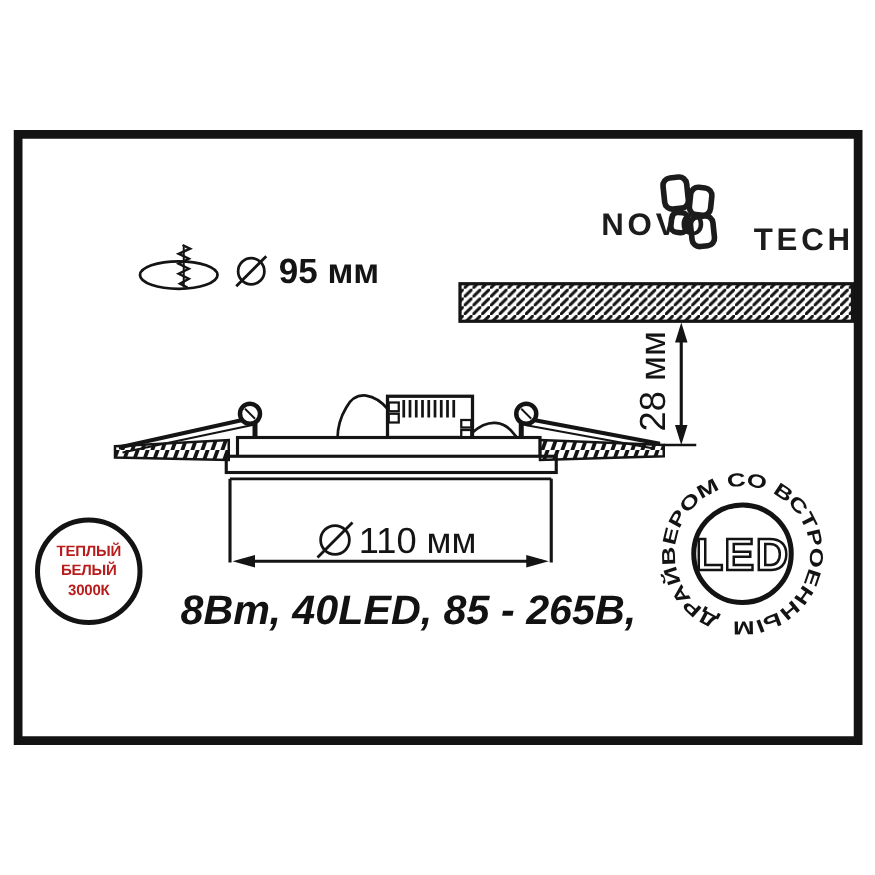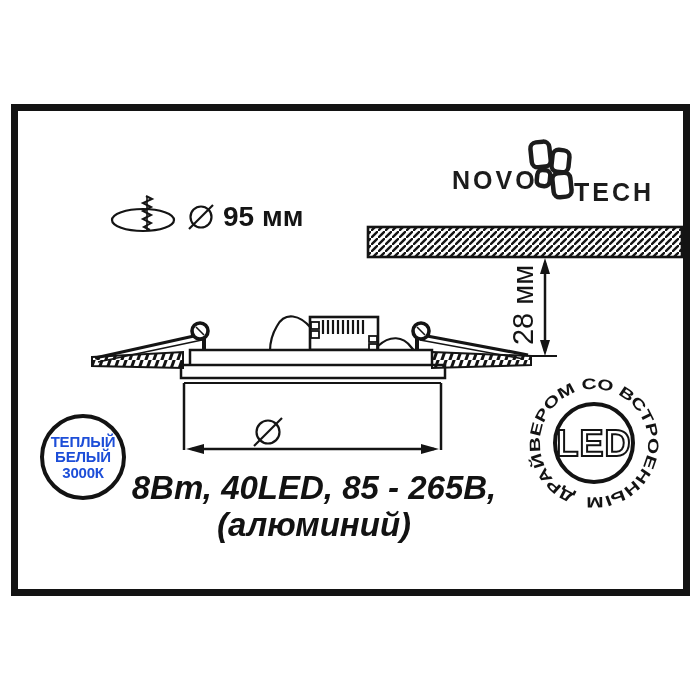--- a/index.html
+++ b/index.html
@@ -7,40 +7,40 @@
     position:relative;width:700px;height:700px;background:#ffffff;
     font-family:"Liberation Sans",sans-serif;color:#141414;overflow:hidden;
   }
   .frame{
     position:absolute;left:11px;top:104px;width:679px;height:492px;
     border:7px solid #131313;box-sizing:border-box;
   }
   .drawing{position:absolute;left:0;top:0;}
   .logo-text{
     position:absolute;font-weight:bold;font-size:25px;letter-spacing:3px;
-    color:#1c1c1c;white-space:nowrap;
+    color:#1c1c1c;white-space:nowrap;margin-left:29px;
   }
   .dim-label{
     position:absolute;font-size:28px;color:#141414;white-space:nowrap;
   }
   .depth-label{
     position:absolute;left:468px;top:289px;width:110px;height:32px;
     text-align:center;font-size:29px;transform:rotate(-90deg);
     color:#141414;white-space:nowrap;
   }
   .spec{
-    position:absolute;left:119px;width:390px;text-align:center;
+    position:absolute;left:119px;width:390px;text-align:right;
     font-weight:bold;font-style:italic;font-size:33px;color:#121212;white-space:nowrap;
   }
   .warm-badge{
-    position:absolute;left:40px;top:414px;width:86px;height:86px;
+    position:absolute;left:28px;top:414px;width:86px;height:86px;
     border:4.5px solid #131313;border-radius:50%;box-sizing:border-box;
     display:flex;flex-direction:column;align-items:center;justify-content:center;
-    font-weight:bold;font-size:15px;line-height:15.5px;letter-spacing:-0.2px;
-    text-align:center;color:#1d4ed8;
+    font-weight:bold;font-size:12px;line-height:15.5px;letter-spacing:-0.2px;
+    text-align:center;color:#b91c1c;
   }
 </style>
 </head>
 <body>
 
 <div class="canvas">
 
   <div class="frame"></div>
 
   <svg class="drawing" width="700" height="700" viewBox="0 0 700 700">
@@ -150,23 +150,23 @@
     </g>
   </svg>
 
   <div class="logo-text" style="left:452px;top:166px;">NOVO</div>
   <div class="logo-text" style="left:574px;top:178px;">TECH</div>
 
   <div class="dim-label" style="left:223px;top:201px;font-weight:bold;">95 мм</div>
 
   <div class="depth-label">28 мм</div>
 
+  <div class="dim-label" style="left:287px;top:417px;font-size:29px;">110 мм</div>
 
   <div class="spec" style="top:469px;">8Вт, 40LED, 85 - 265В,</div>
-  <div class="spec" style="top:506px;">(алюминий)</div>
 
   <div class="warm-badge">
     <span>ТЕПЛЫЙ</span>
     <span>БЕЛЫЙ</span>
     <span>3000К</span>
   </div>
 
 </div>
 
 </body></html>

